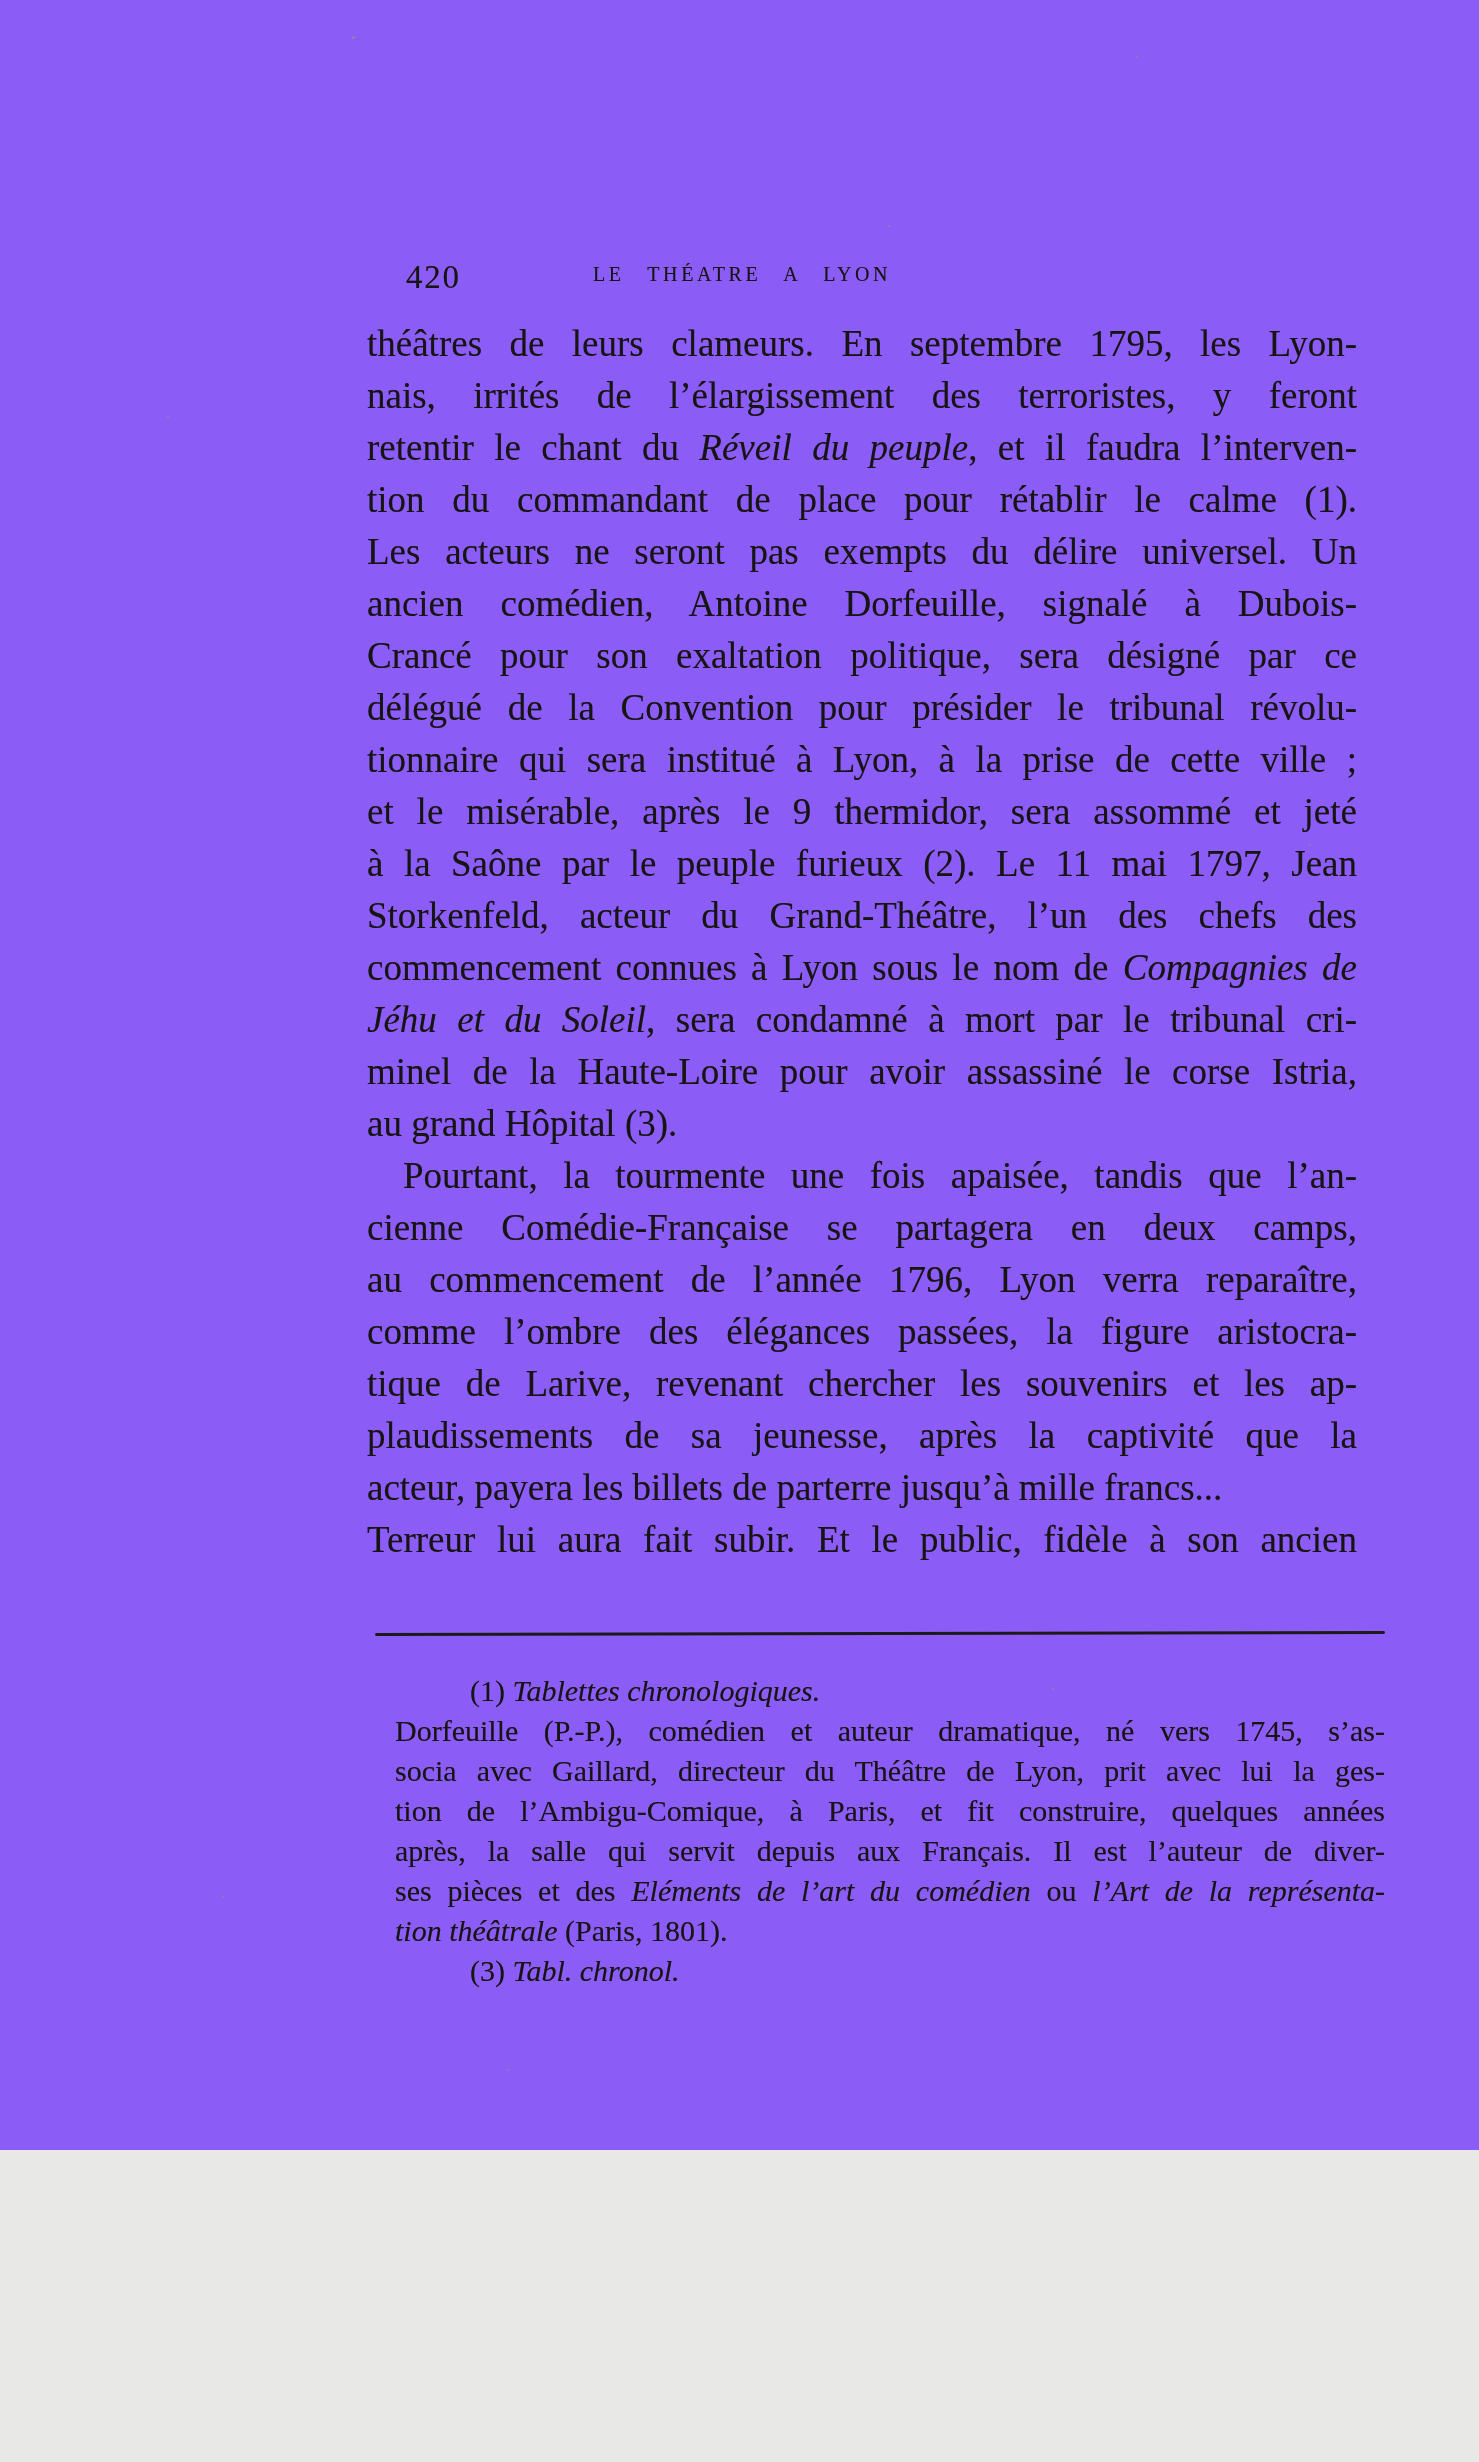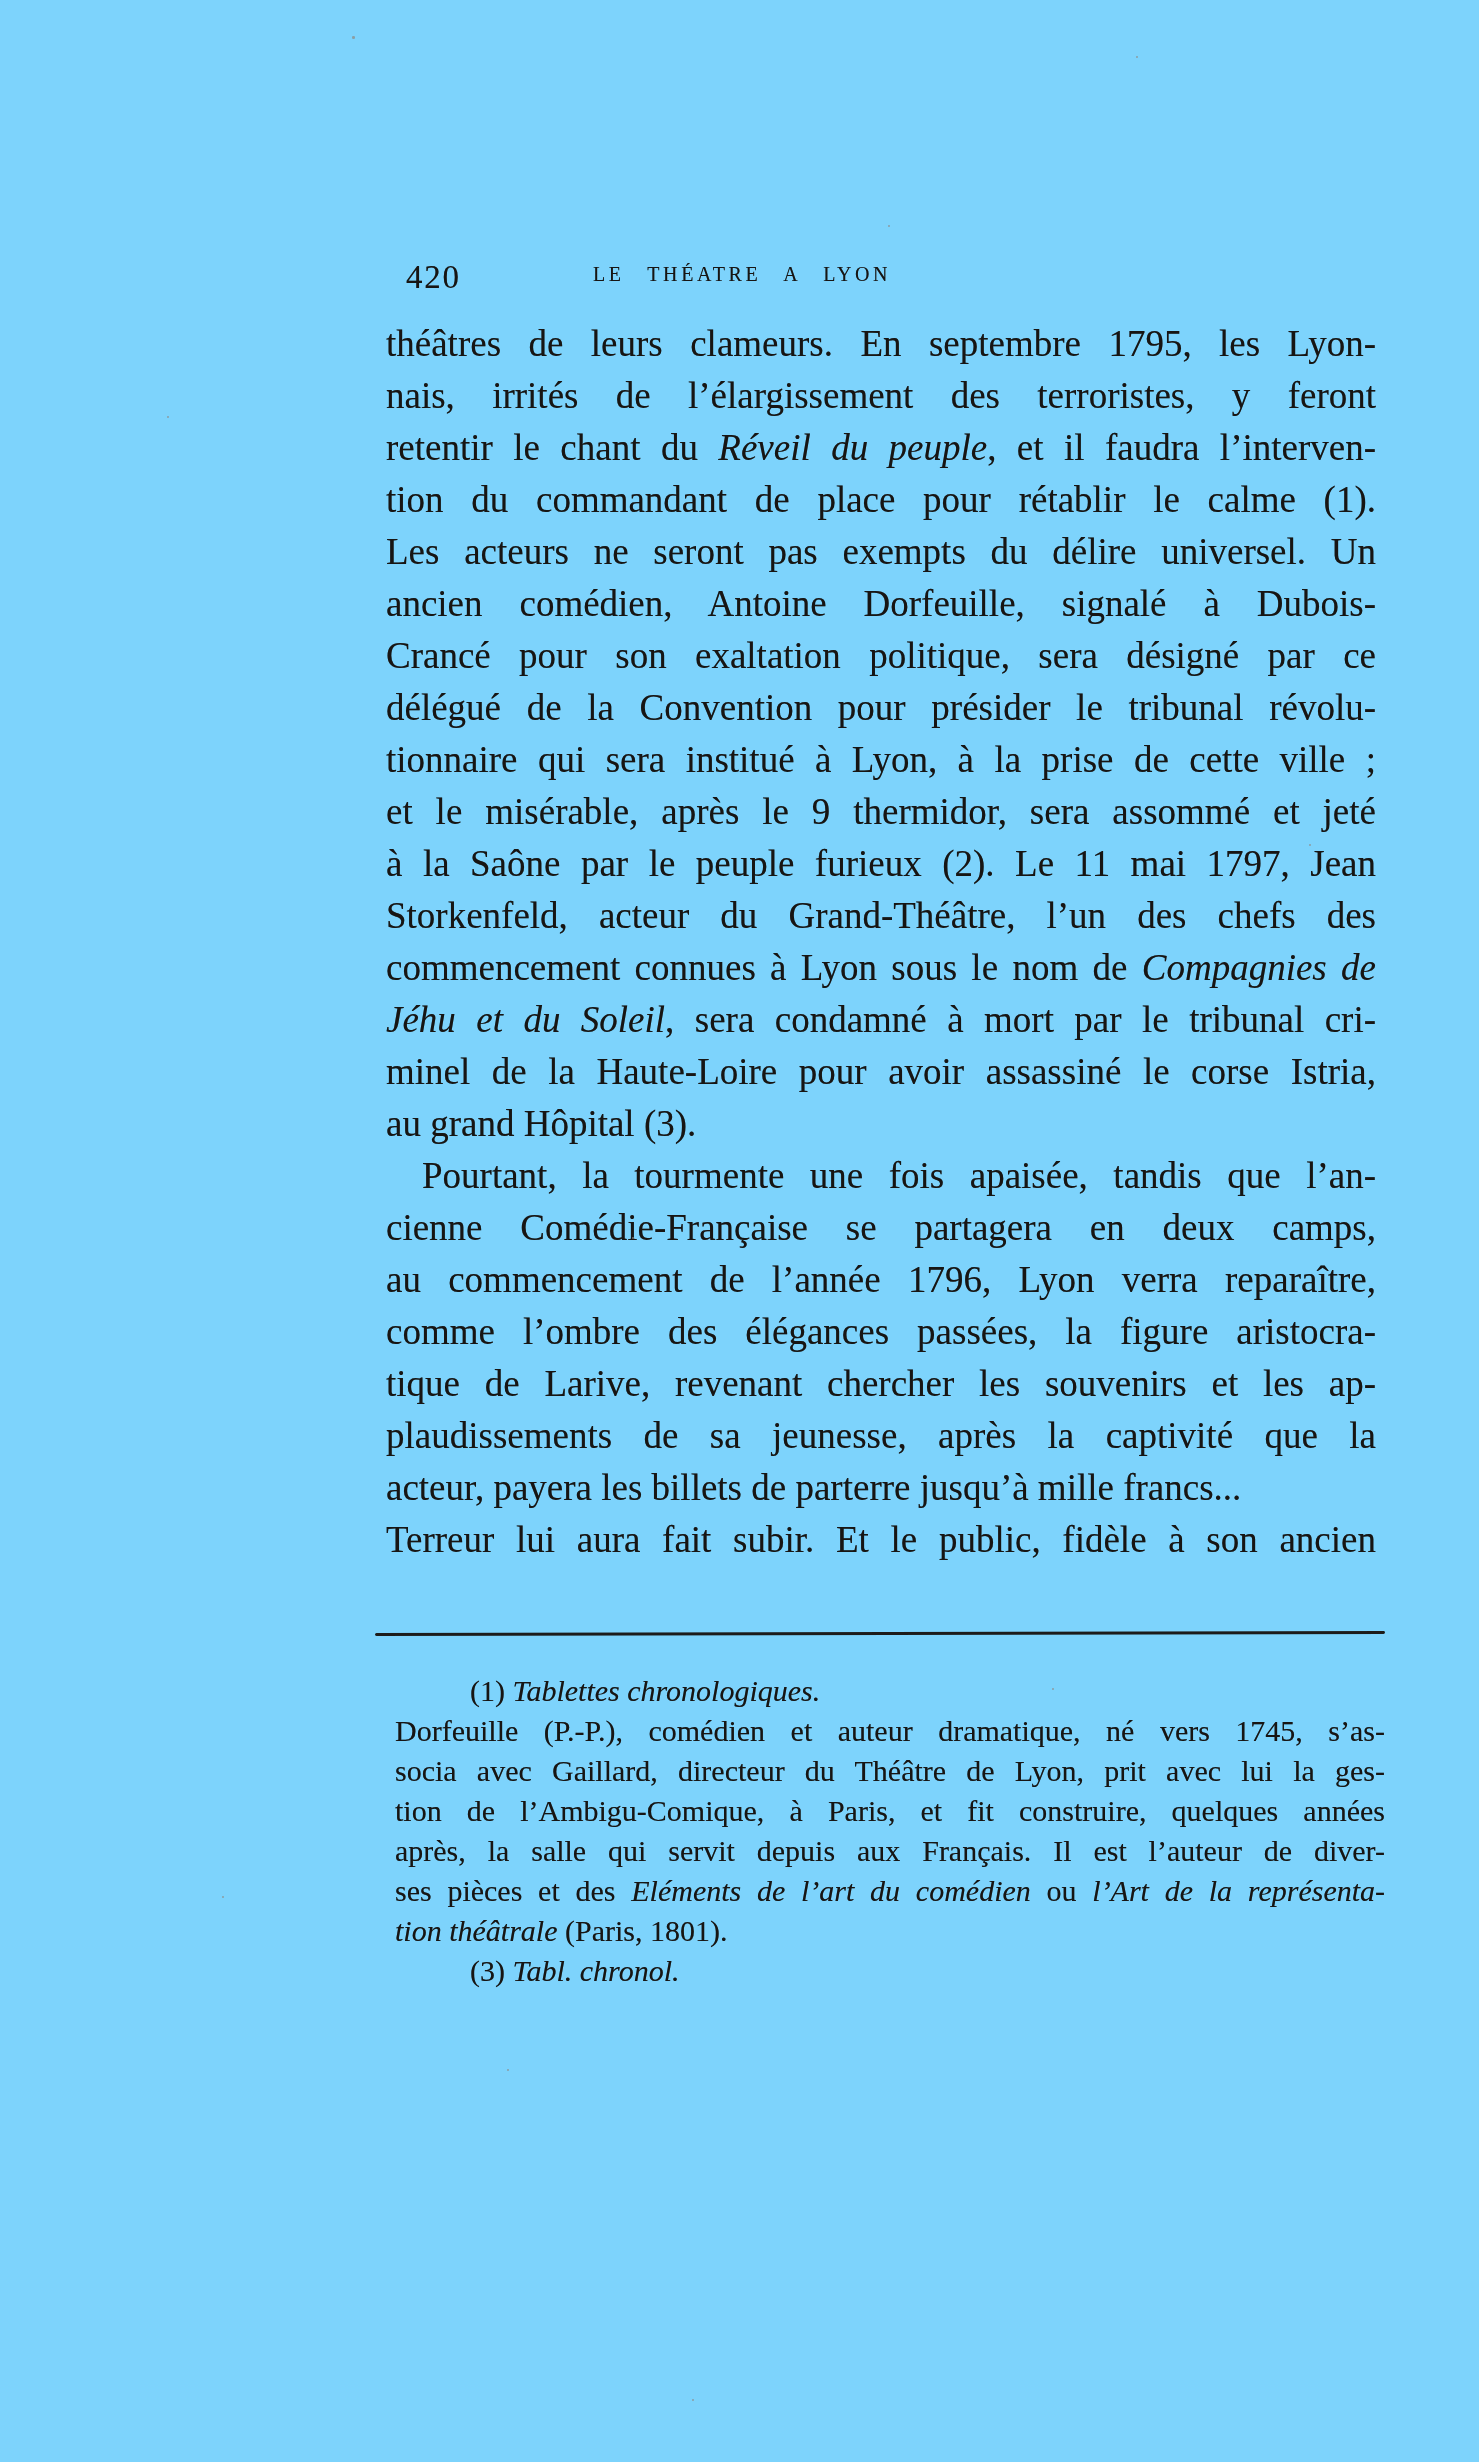--- a/index.html
+++ b/index.html
@@ -1,32 +1,32 @@
 <!DOCTYPE html>
 <html style="font-size:14.4px"><head>
 <meta charset="utf-8">
 <style>
   html, body { margin:0; padding:0; background:#e8e8e6; }
   .page {
-    position:relative; width:1480px; height:2462px;
-    background:#7dd3fc; overflow:hidden;
+    position:relative; width:1480px; height:2150px;
+    background:#8b5cf6; overflow:hidden;
     font-family:"Liberation Serif","DejaVu Serif",serif;
     color:#171513;
     text-shadow:0 0 0.4px rgba(25,22,20,0.45);
   }
   .pagenum {
     position:absolute; left:406px; top:259px;
     font-size:33px; letter-spacing:1.8px;
   }
   .running-title {
     position:absolute; left:593px; top:263px;
     font-size:20px; letter-spacing:3.6px; word-spacing:14.4px;
   }
   .body-text {
-    position:absolute; left:386px; top:318px; width:990px;
+    position:absolute; left:367px; top:318px; width:990px;
     font-size:37px; line-height:52px;
   }
   .footnotes {
     position:absolute; left:377px; top:1671px; width:990px;
     font-size:30px; line-height:40px;margin-left:18px;
   }
   .line { text-align:justify; text-align-last:justify; }
   .line.no-just { text-align-last:left; }
   .body-text .line.indent { text-indent:36px; }
   .footnotes .line.indent { text-indent:75px; }

